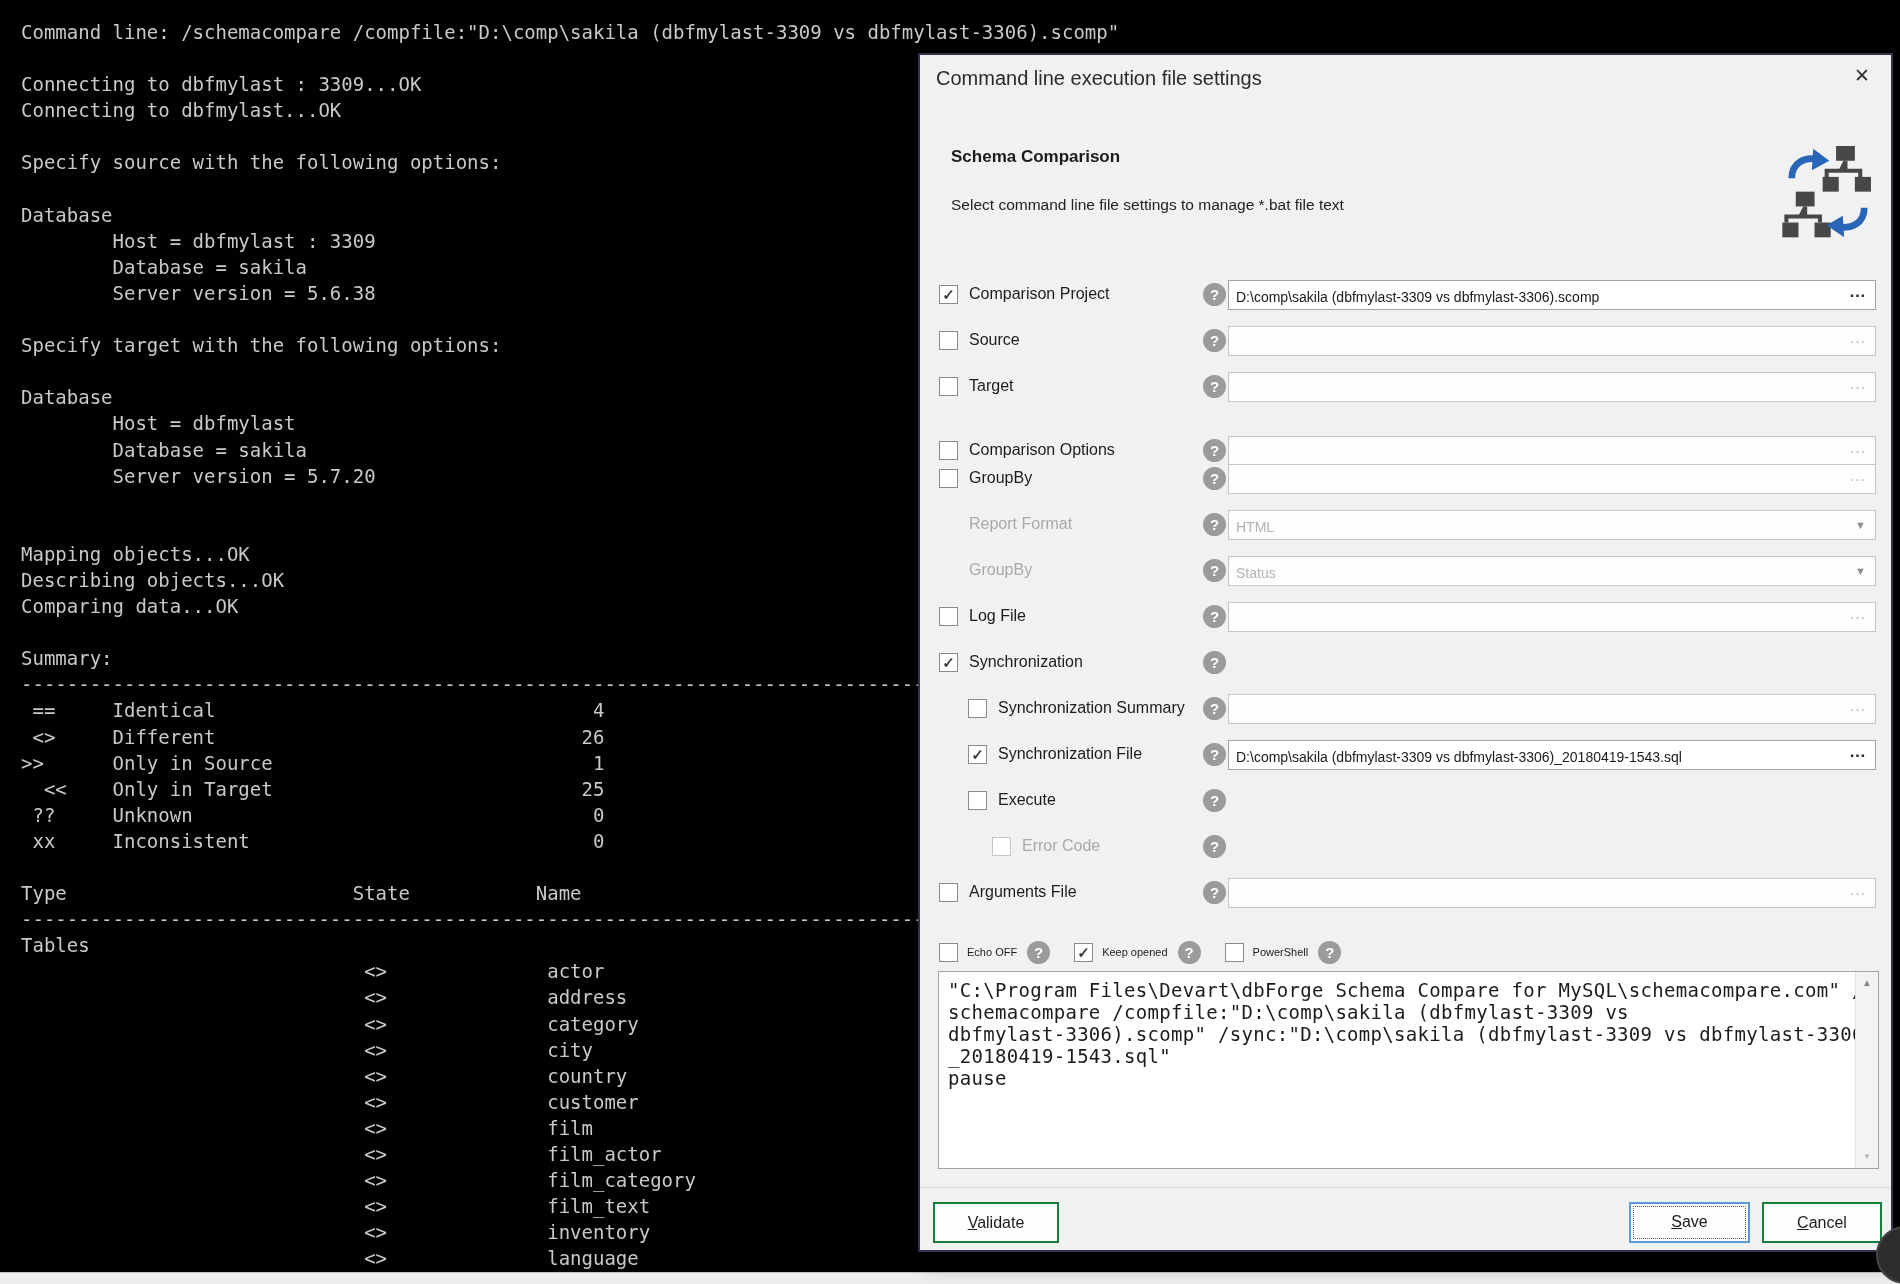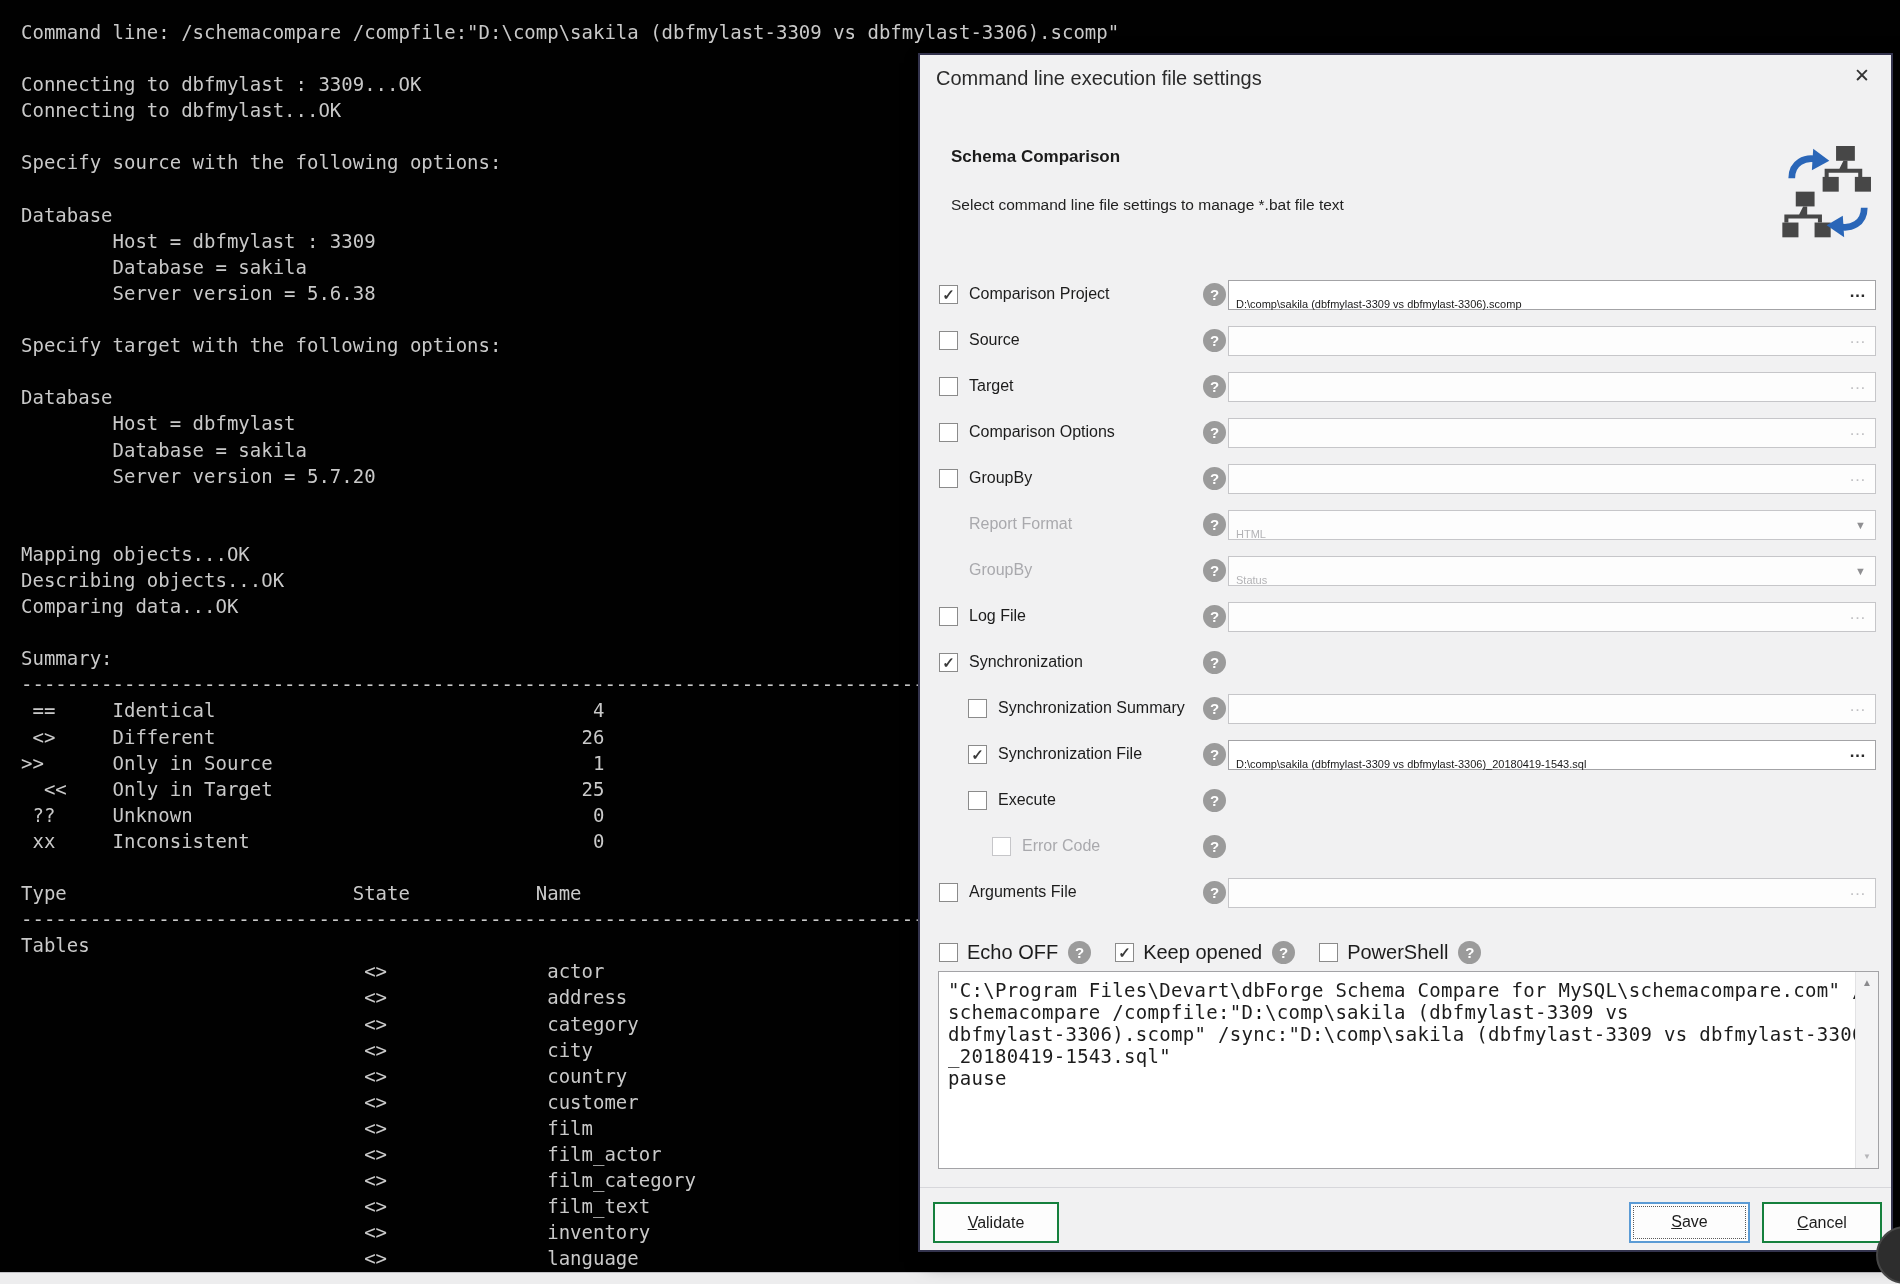--- a/index.html
+++ b/index.html
@@ -48,30 +48,30 @@
     position:absolute;left:283px;top:3px;width:23px;height:23px;border-radius:50%;
     background:#9b9b9b;color:#fff;font-size:15px;font-weight:bold;
     text-align:center;line-height:23px;flex:0 0 auto;
   }
   .help.inline{position:static;display:inline-block}
   .field{
     position:absolute;left:308px;top:0;width:648px;height:30px;
     background:#fff;border:1px solid #a3a3a6;box-sizing:border-box;
   }
   .field.disabled{border-color:#c6c6c9;background:#fdfdfd}
-  .ftext{position:absolute;left:7px;top:17px;font-size:11px;color:#1a1a1a;white-space:nowrap;max-width:600px;overflow:hidden}
+  .ftext{position:absolute;left:7px;top:8px;font-size:14px;color:#1a1a1a;white-space:nowrap;max-width:600px;overflow:hidden}
   .field.disabled .ftext{color:#b3b3b6}
   .browse{position:absolute;right:8px;top:1px;font-size:17px;color:#2a2a2a;font-weight:bold;letter-spacing:1px}
   .field.disabled .browse{color:#c0c0c3;font-weight:normal}
   .combo-arrow{position:absolute;right:9px;top:8px;font-size:11px;color:#8f8f92}
   
   .opts{position:absolute;left:19px;top:884px;height:26px;display:flex;align-items:center}
   .opt{display:flex;align-items:center;margin-right:24px}
   .opt .cbx{margin-right:9px}
-  .opt .olbl{font-size:20px;color:#1c1c1c;margin-right:10px;white-space:nowrap}
+  .opt .olbl{font-size:11px;color:#1c1c1c;margin-right:10px;white-space:nowrap}
   
   .batbox{position:absolute;left:18px;top:916px;width:941px;height:198px;
     background:#fff;border:1px solid #a3a3a6;box-sizing:border-box}
   .batbox pre{
     margin:0;position:absolute;left:9px;top:7px;
     font-family:"DejaVu Sans Mono",monospace;font-size:19px;line-height:22px;
     letter-spacing:.3px;color:#1c1c1c;white-space:pre;
   }
   .vscroll{position:absolute;right:0px;top:0px;bottom:0px;width:22px;
     background:#f3f3f4;border-left:1px solid #e2e2e4}
@@ -218,21 +218,21 @@
         <span class="mark">✓</span>
       </span>
     <span class="lbl">Target</span>
     <span class="help">?</span>
     <div class="field disabled">
       <span class="ftext"></span>
       <span class="browse">…</span>
     </div>
   </div>
 
-  <div class="row" style="top:363px">
+  <div class="row" style="top:381px">
     <span class="cbx">
         <span class="mark">✓</span>
       </span>
     <span class="lbl">Comparison Options</span>
     <span class="help">?</span>
     <div class="field disabled">
       <span class="ftext"></span>
       <span class="browse">…</span>
     </div>
   </div>

